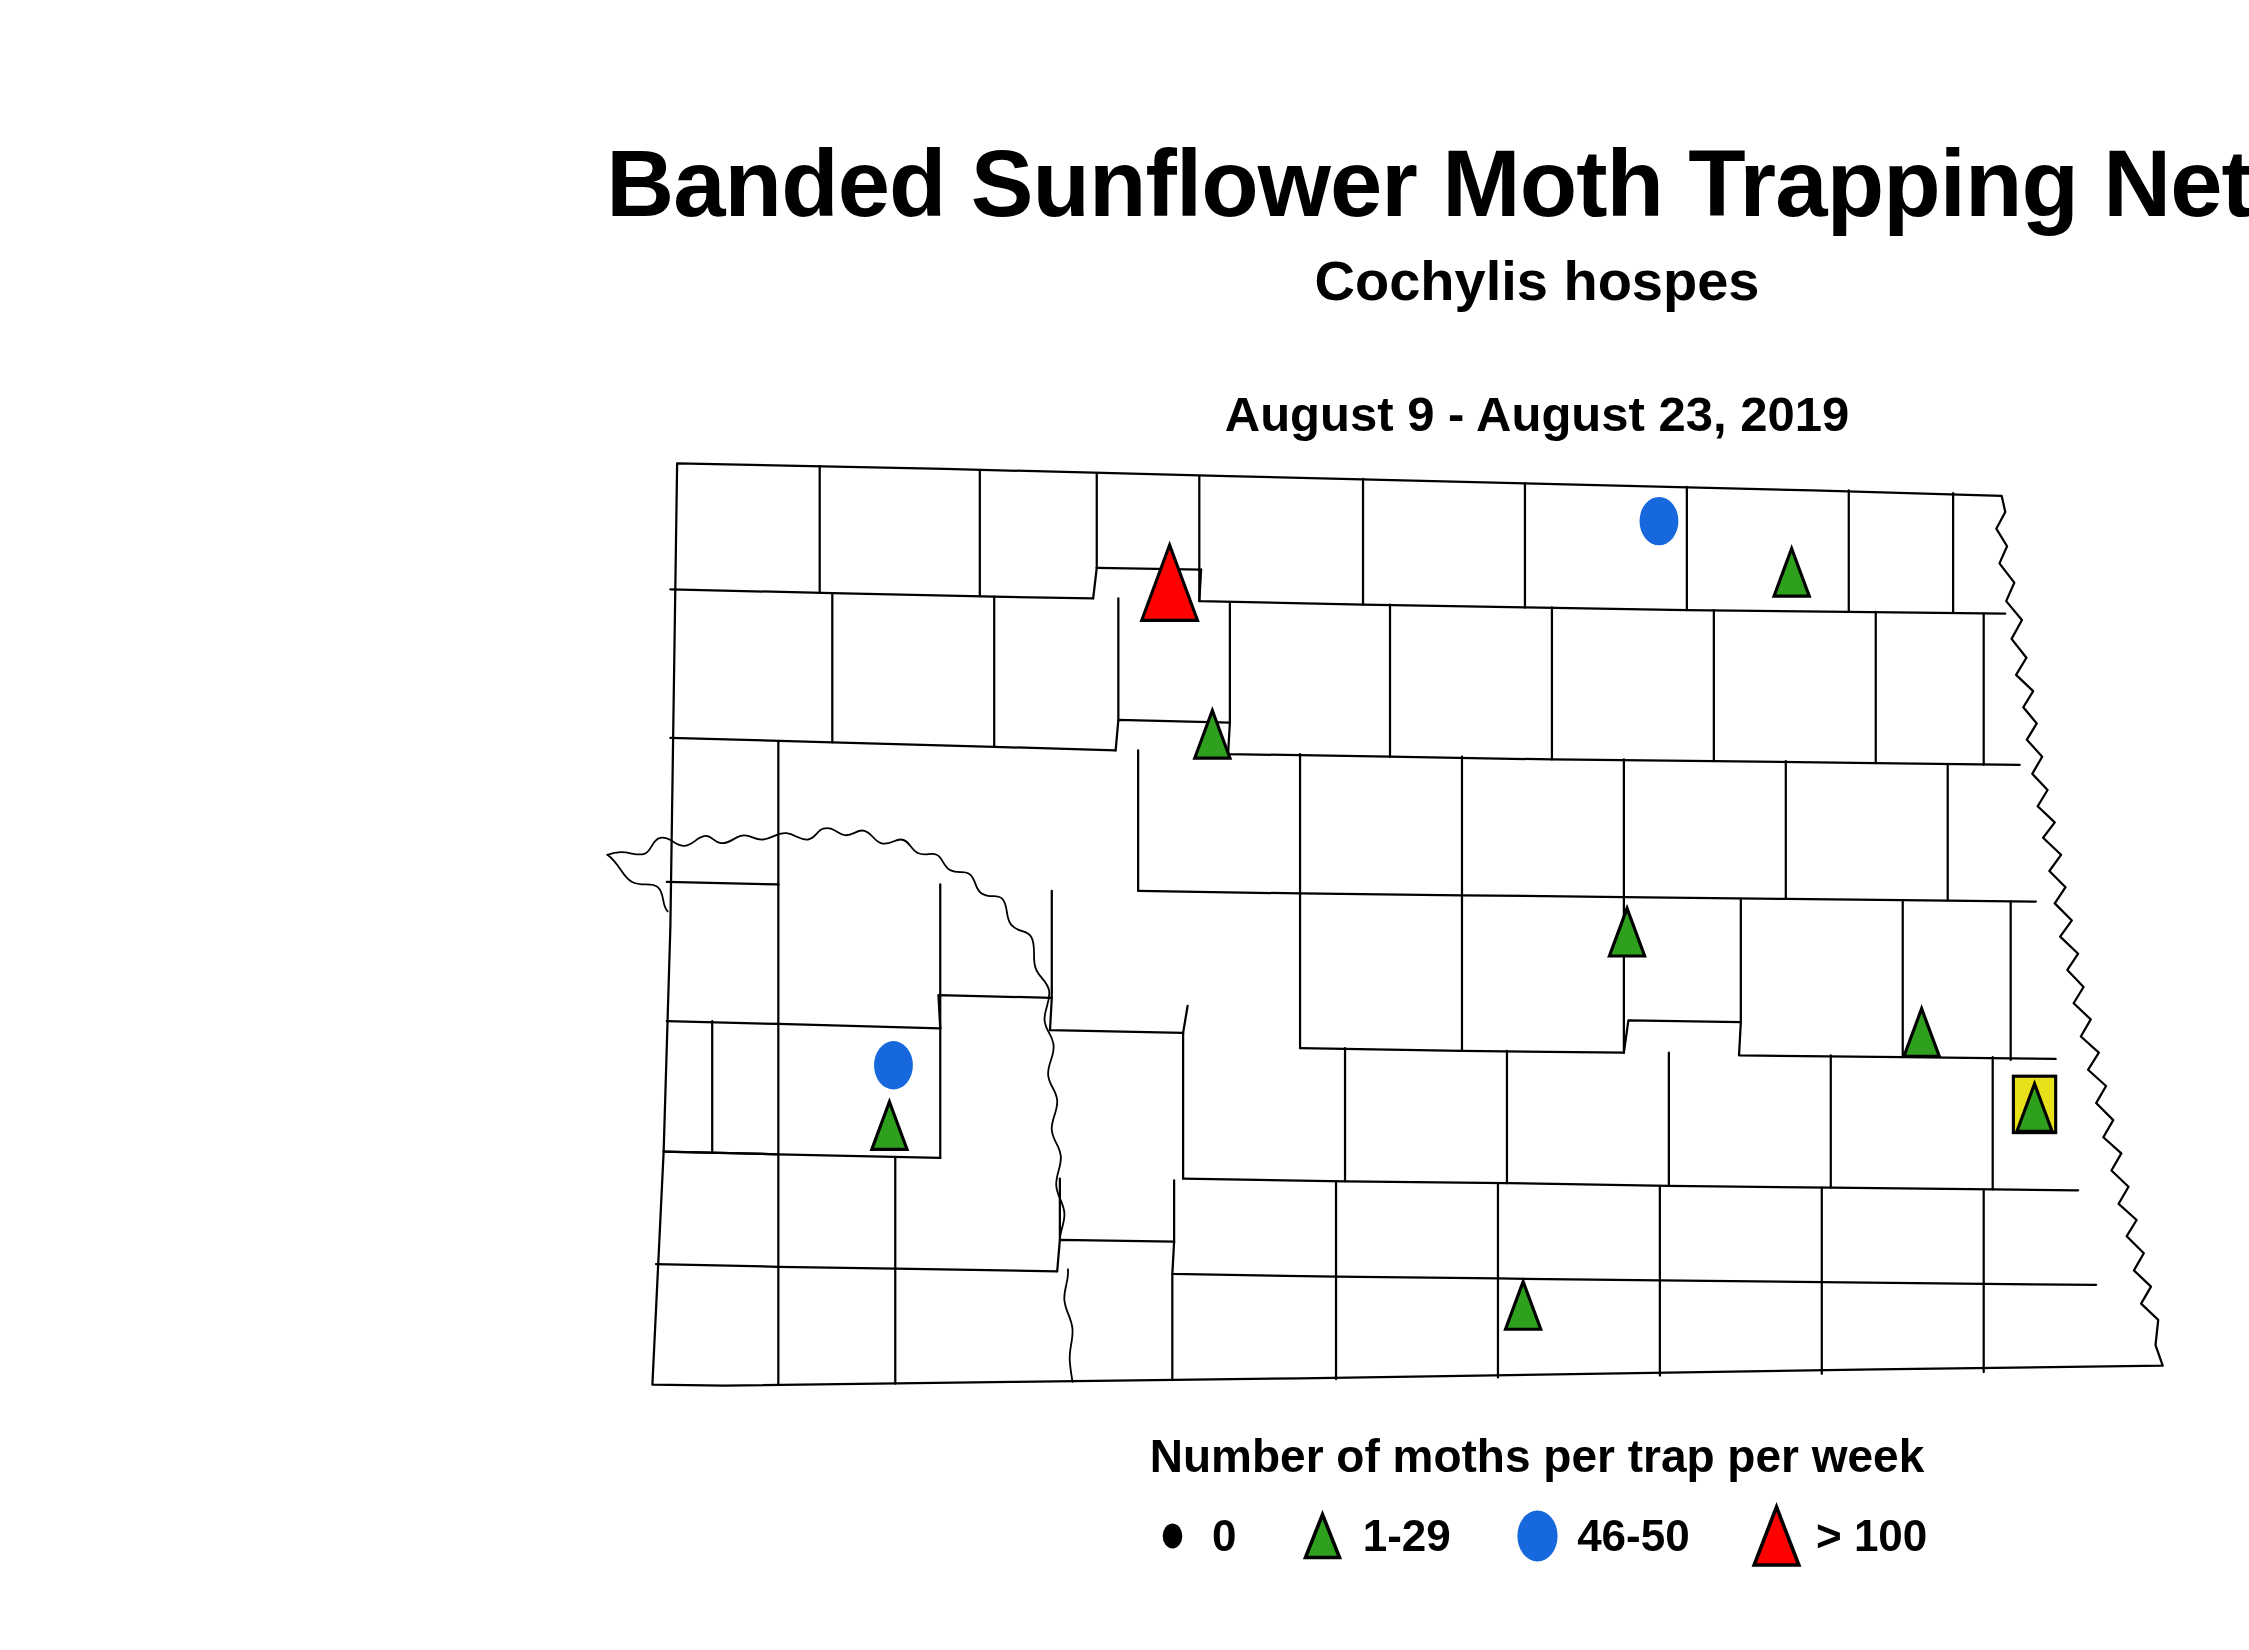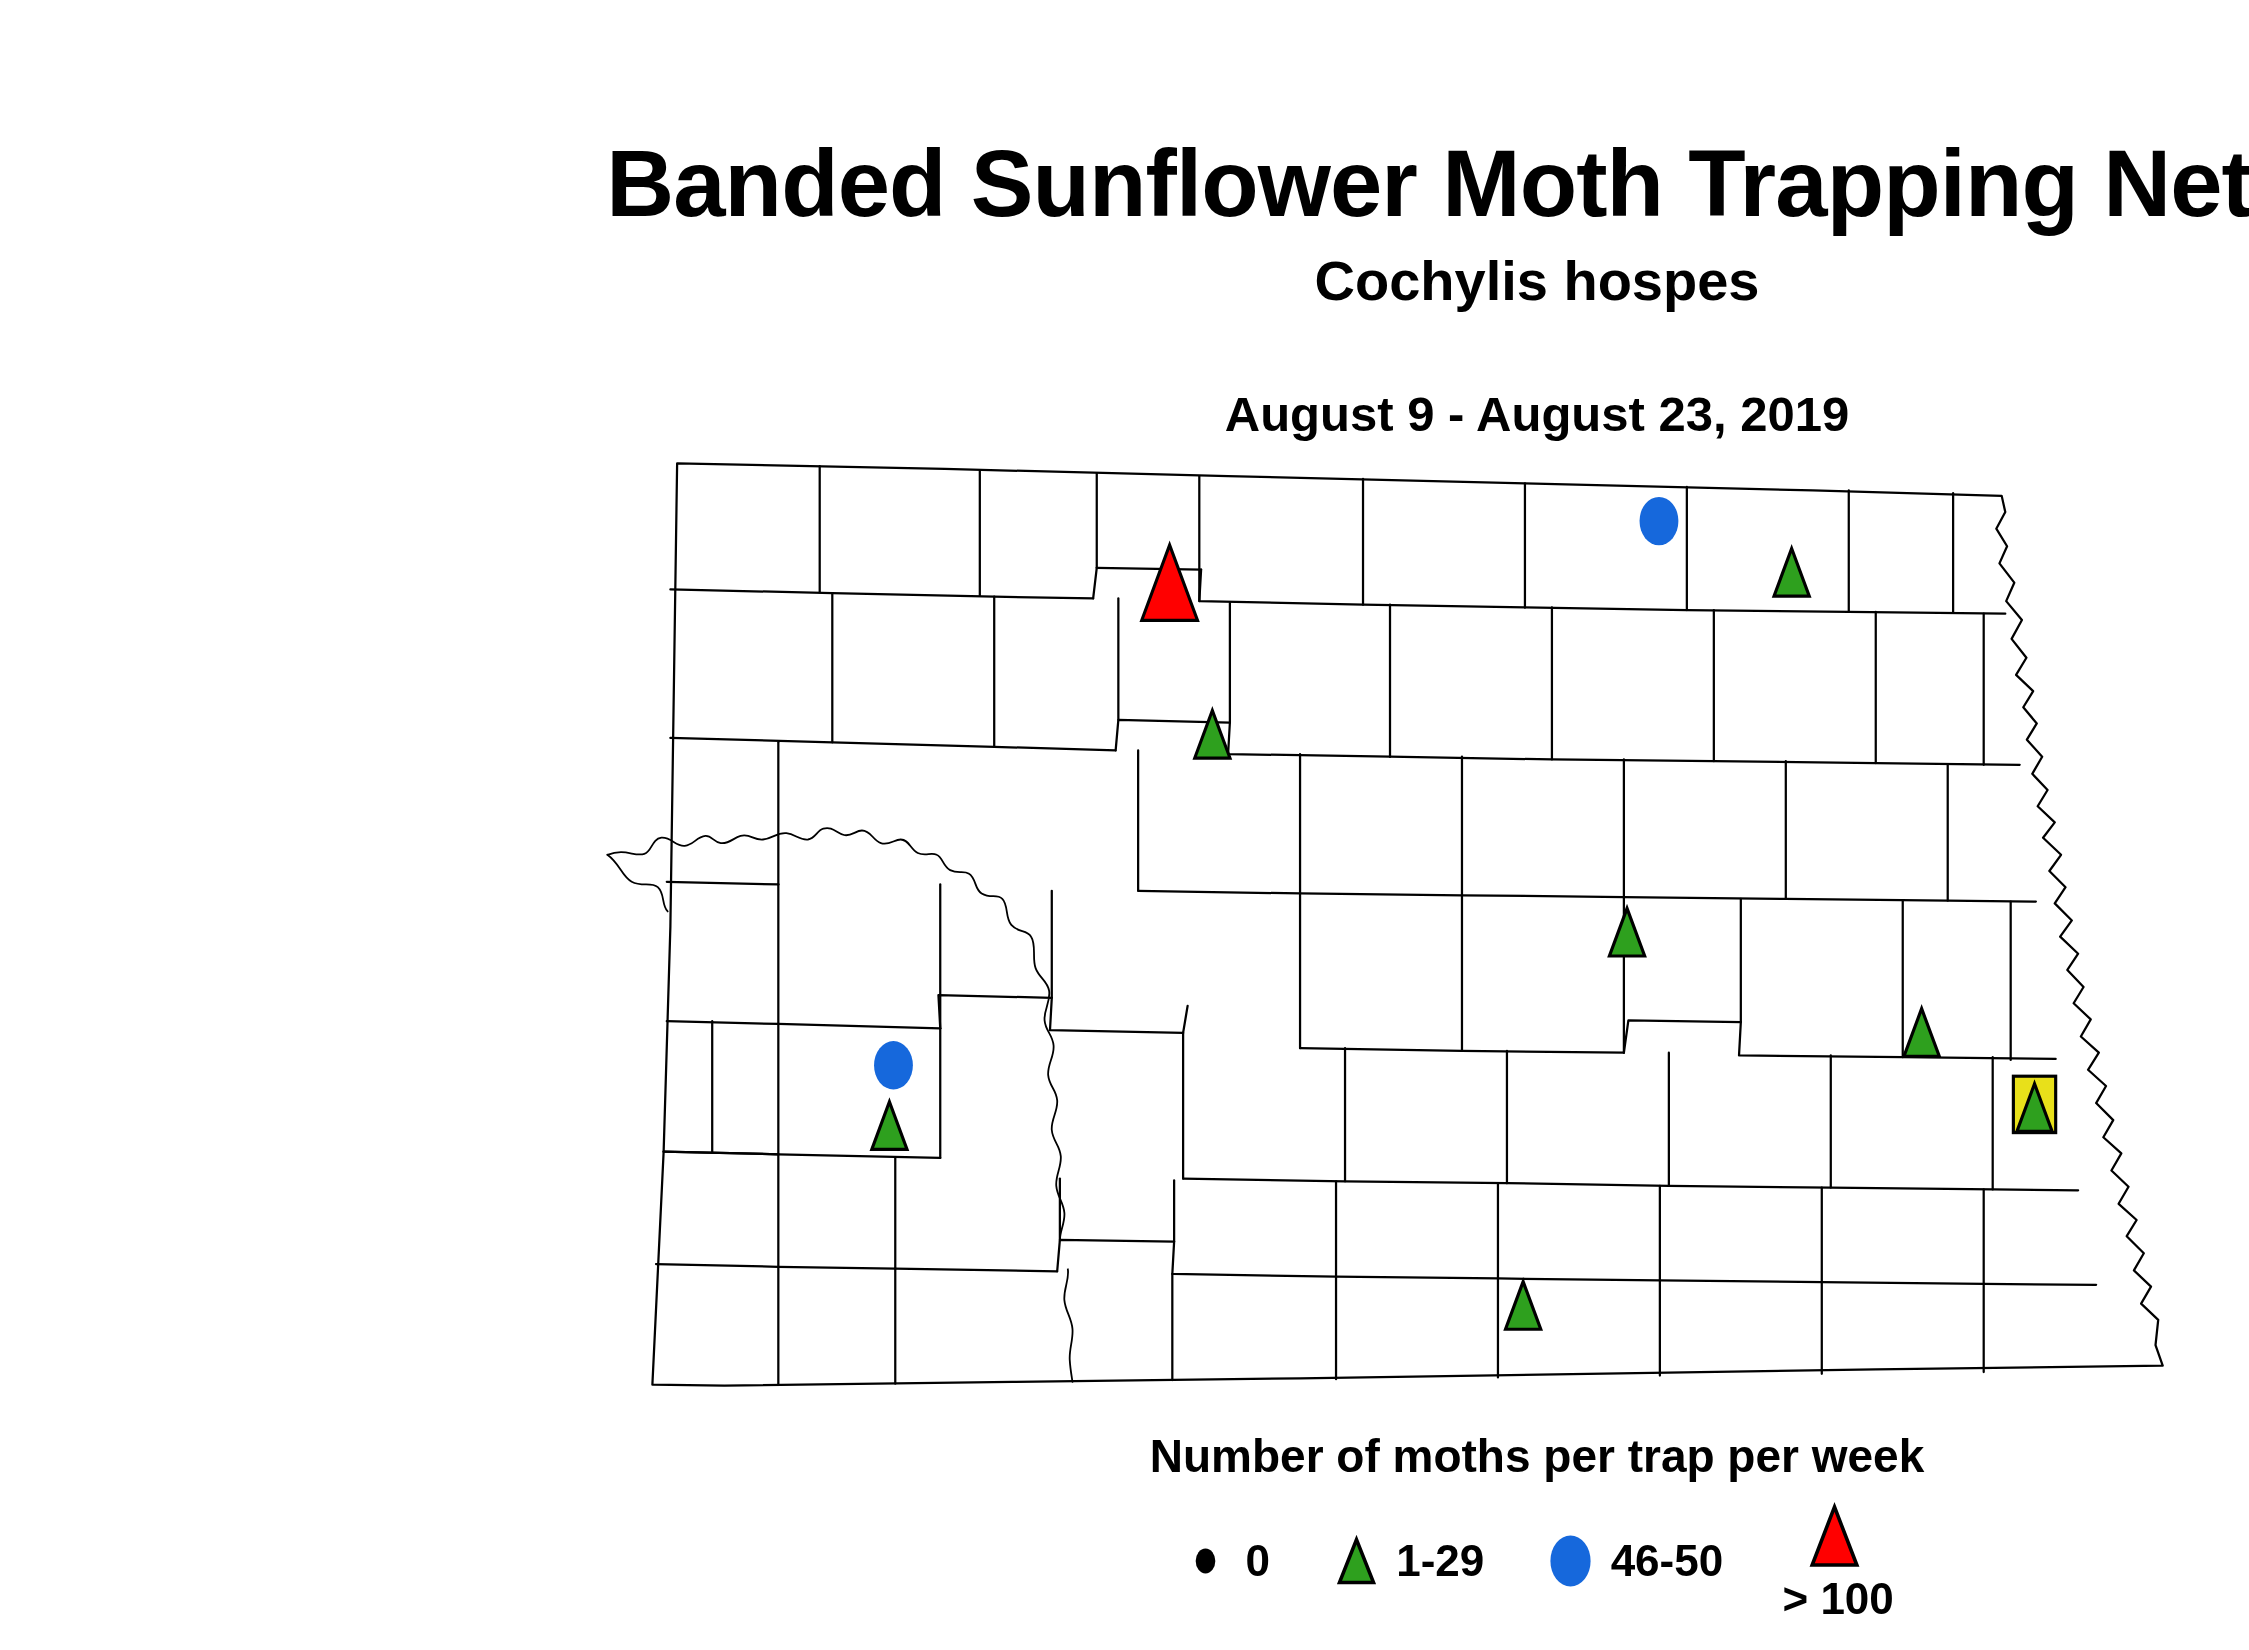--- a/index.html
+++ b/index.html
@@ -85,21 +85,21 @@
     display: flex;
     justify-content: center;
     align-items: center;
     gap: 0px;
   }
   .legend-item {
     display: flex;
     align-items: center;
     margin-right: 53px;
   }
-  .legend-item:last-child { margin-right: 8px; flex-direction: column; }
+  .legend-item:last-child { margin-right: 8px; }
   .legend-sym {
     width: 67px;
     height: 76px;
     display: flex;
     align-items: center;
     justify-content: center;
     flex: 0 0 auto;
   }
   .legend-label {
     font-size: 44px;

